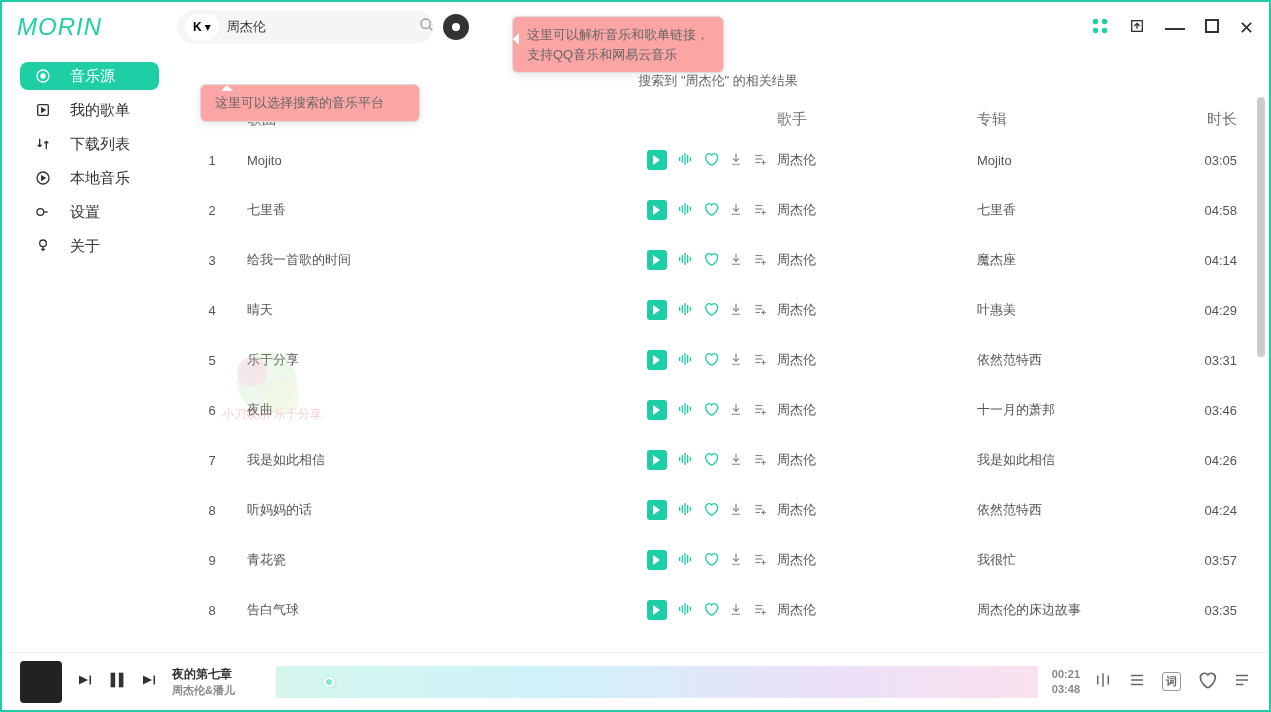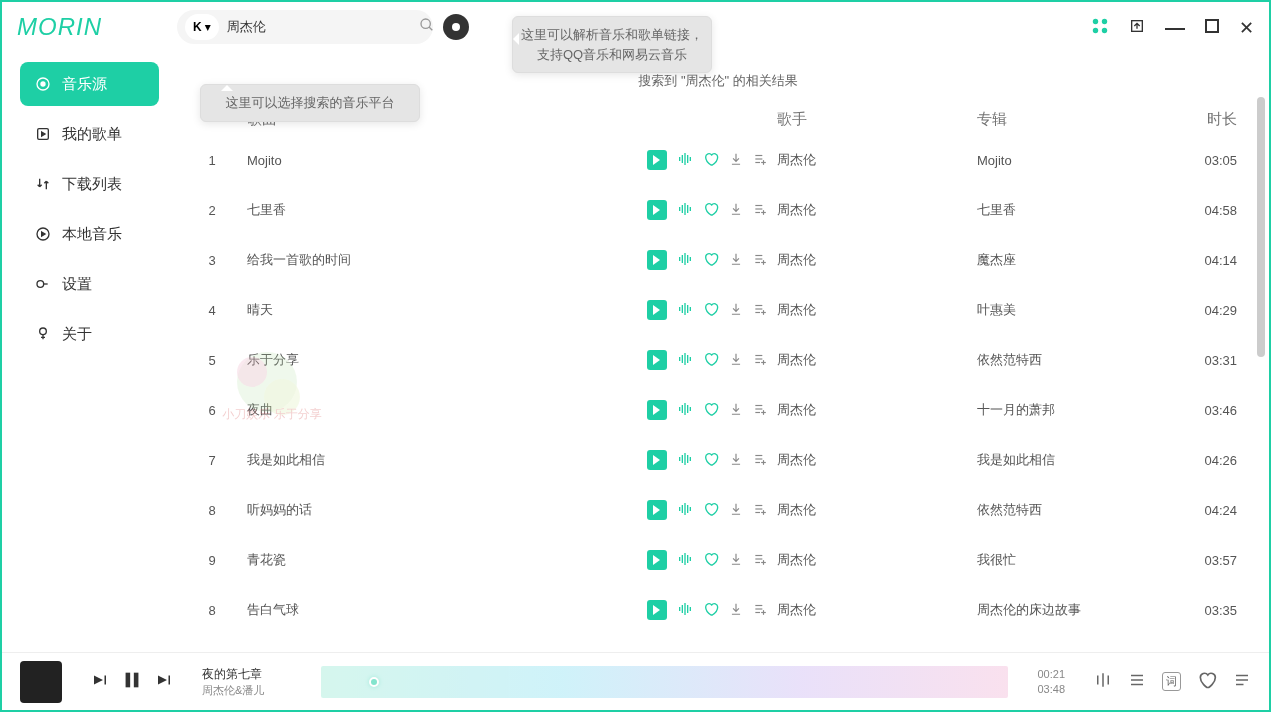--- a/index.html
+++ b/index.html
@@ -8,32 +8,32 @@
 
 .header { display: flex; align-items: center; height: 50px; padding: 0 15px; position: relative; }
 .logo { color: #1ecfa5; font-size: 24px; font-weight: 400; letter-spacing: 1px; font-style: italic; width: 160px; }
 .search-wrap { display: flex; align-items: center; background: #f5f5f5; border-radius: 20px; height: 34px; padding: 0 4px 0 8px; width: 256px; position: relative; }
 .platform-btn { display: flex; align-items: center; gap: 3px; background: #fff; border-radius: 14px; height: 26px; padding: 0 8px; font-size: 12px; cursor: pointer; }
 .search-input { border: none; background: transparent; outline: none; flex: 1; padding: 0 8px; font-size: 13px; color: #333; }
 .search-icon { color: #999; padding: 0 8px; cursor: pointer; }
 .disc-btn { width: 26px; height: 26px; border-radius: 50%; background: #333; margin-left: 10px; display: flex; align-items: center; justify-content: center; cursor: pointer; }
 .disc-btn::after { content: ""; width: 8px; height: 8px; background: #fff; border-radius: 50%; }
 
-.tooltip { position: absolute; background: #e5e5e5; border: 1px solid #ddd; border-radius: 6px; padding: 8px 8px; font-size: 13px; color: #666; box-shadow: 0 2px 8px rgba(0,0,0,0.1); text-align: center; line-height: 1.5; z-index: 10; }
+.tooltip { position: absolute; background: #fca5a5; border: 1px solid #ddd; border-radius: 6px; padding: 8px 14px; font-size: 13px; color: #666; box-shadow: 0 2px 8px rgba(0,0,0,0.1); line-height: 1.5; z-index: 10; }
 .tooltip.t1 { left: 510px; top: 14px; }
 .tooltip.t1::before { content: ""; position: absolute; left: -6px; top: 16px; border: 6px solid transparent; border-right-color: #fff; }
 .tooltip.t2 { left: 198px; top: 58px; width: 220px; margin-top: 24px; }
 .tooltip.t2::before { content: ""; position: absolute; left: 20px; top: -6px; border: 6px solid transparent; border-bottom-color: #fff; }
 
 .win-controls { position: absolute; right: 15px; top: 14px; display: flex; align-items: center; gap: 20px; }
 .win-controls span, .win-controls svg { cursor: pointer; color: #333; }
 
 
 .sidebar { position: absolute; left: 0; top: 50px; width: 175px; padding: 10px 18px; }
-.nav-item { display: flex; align-items: center; gap: 10px; height: 44px; padding: 0 14px; border-radius: 8px; font-size: 15px; color: #333; cursor: pointer; margin-bottom: 6px; }
+.nav-item { display: flex; align-items: center; gap: 18px; height: 28px; padding: 0 14px; border-radius: 8px; font-size: 15px; color: #333; cursor: pointer; margin-bottom: 6px; }
 .nav-item.active { background: #1ecfa5; color: #fff; }
 .nav-icon { width: 18px; display: inline-flex; justify-content: center; }
 
 
 .main { position: absolute; left: 175px; top: 50px; right: 0; bottom: 60px; overflow-y: auto; padding: 10px 20px 10px 10px; }
 .result-title { text-align: center; font-size: 13px; color: #666; margin: 10px 0 14px; }
 .table-header { display: flex; font-size: 15px; color: #737373; padding: 6px 0; }
 .col-idx { width: 50px; text-align: center; }
 .col-song { width: 410px; padding-left: 10px; }
 .col-actions { width: 130px; }
@@ -48,21 +48,21 @@
 .act-icon { color: #1ecfa5; cursor: pointer; font-size: 15px; }
 .act-icon.gray { color: #888; }
 
 .watermark { position: absolute; left: 210px; top: 340px; opacity: 0.35; pointer-events: none; }
 
 
 .scroll-track { position: absolute; right: 4px; top: 95px; width: 8px; height: 530px; background: transparent; }
 .scroll-thumb { width: 8px; height: 260px; background: #ccc; border-radius: 4px; }
 
 
-.player { position: absolute; left: 0; right: 0; bottom: 0; height: 58px; border-top: 1px solid #eee; display: flex; align-items: center; padding: 0 18px; gap: 29px; background: #fff; }
+.player { position: absolute; left: 0; right: 0; bottom: 0; height: 58px; border-top: 1px solid #eee; display: flex; align-items: center; padding: 0 18px; gap: 14px; background: #fff; font-weight: bold; }
 .album-art { width: 42px; height: 42px; background: #222; border-radius: 4px; }
 .play-controls { display: flex; align-items: center; gap: 12px; }
 .pc-btn { cursor: pointer; color: #333; }
 .track-info { display: flex; flex-direction: column; font-size: 12px; min-width: 90px; }
 .track-title { color: #333; }
 .track-artist { color: #888; font-size: 11px; }
 .waveform { flex: 1; height: 32px; position: relative; display: flex; align-items: center; background: linear-gradient(90deg, #b4f0e0 0%, #a8e8f5 35%, #d8c8f5 70%, #f5c8e0 100%); border-radius: 2px; opacity: 0.55; }
 .wave-cursor { position: absolute; left: 48px; top: 50%; width: 10px; height: 10px; background: #1ecfa5; border: 2px solid #fff; border-radius: 50%; transform: translateY(-50%); box-shadow: 0 0 4px rgba(30,207,165,0.6); }
 .time-box { font-size: 11px; color: #888; text-align: right; line-height: 1.3; }
 .player-right { display: flex; align-items: center; gap: 16px; color: #666; }

